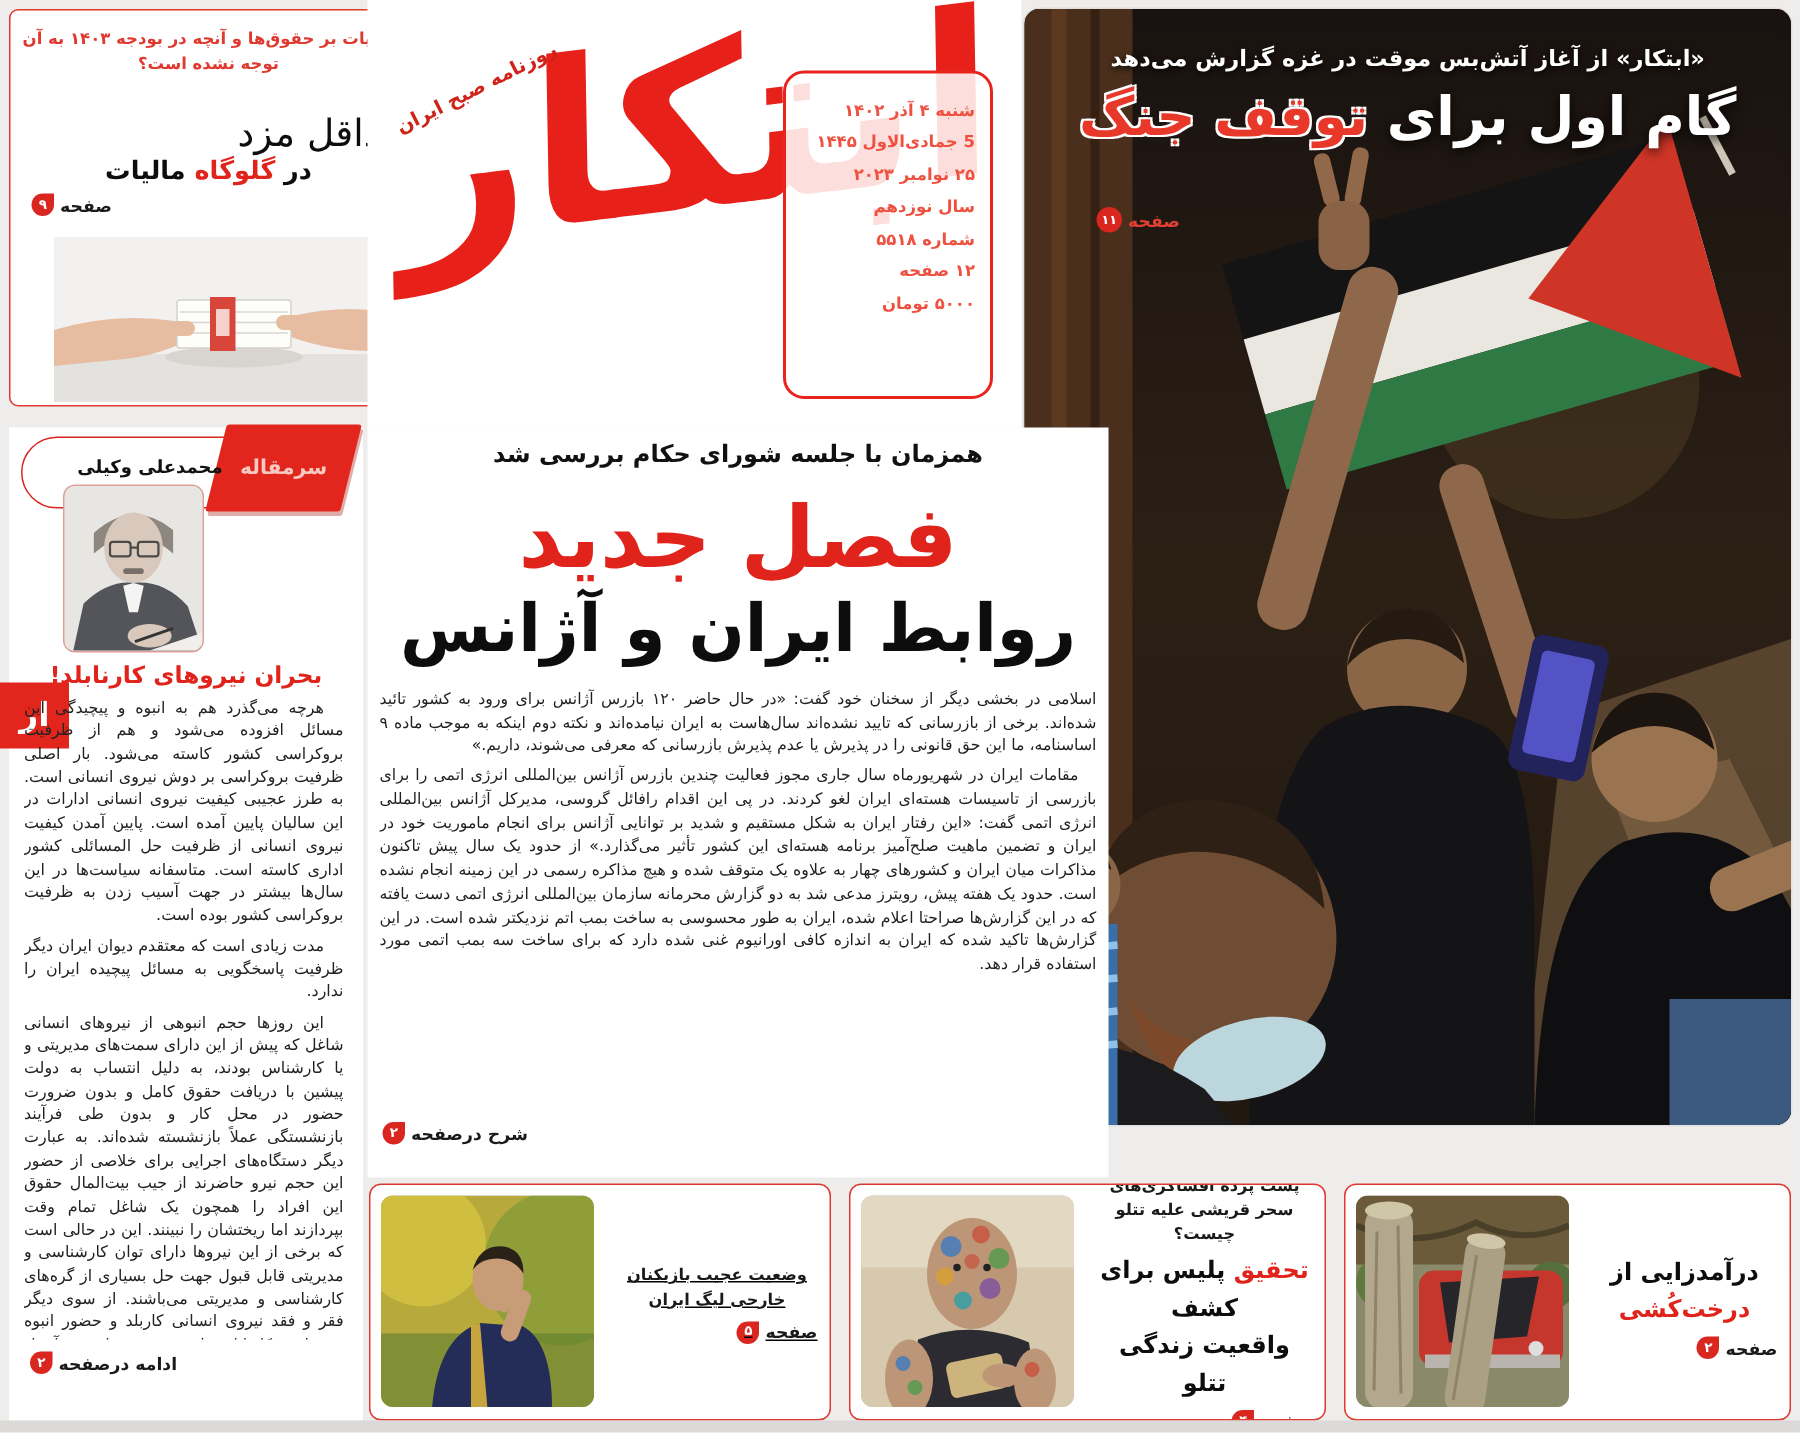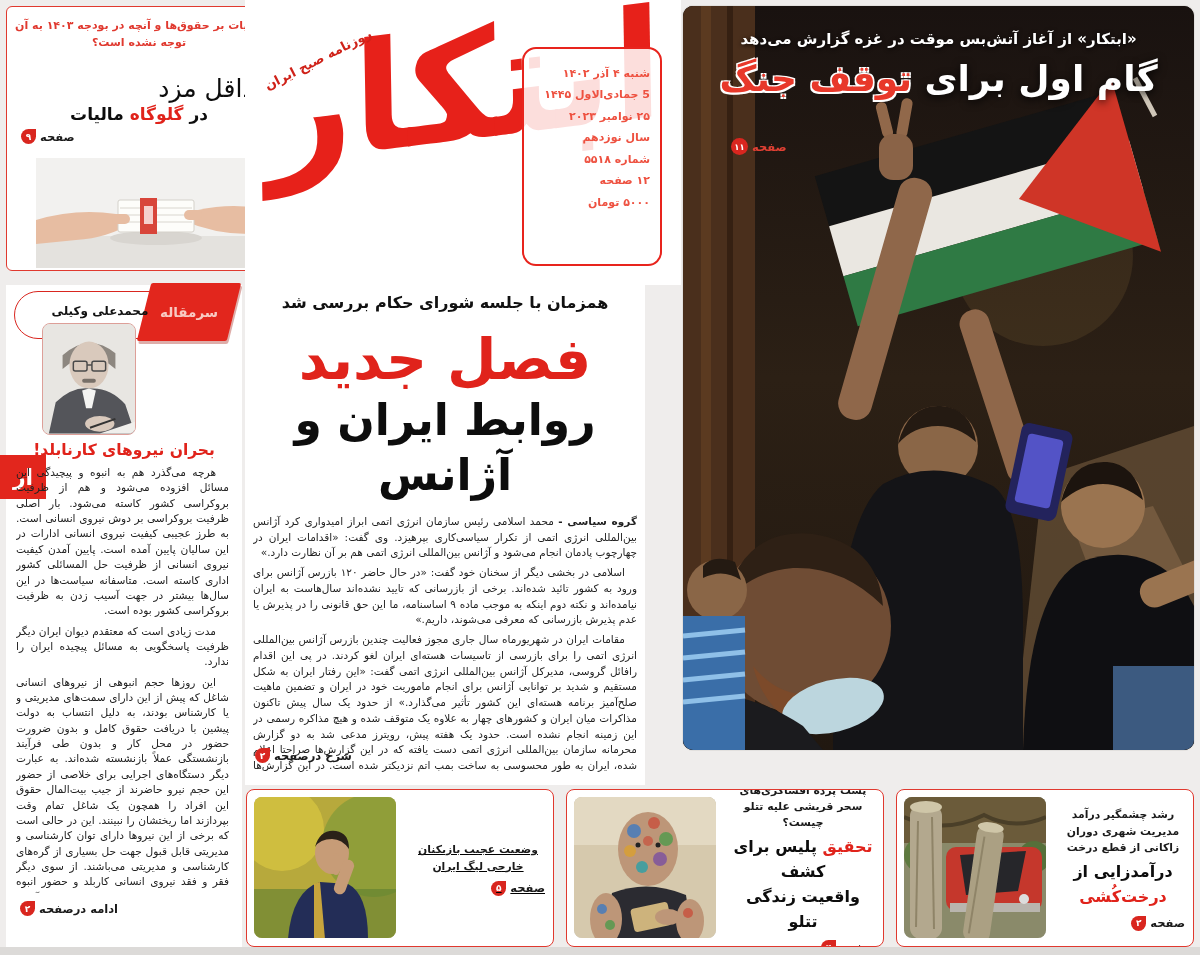--- a/index.html
+++ b/index.html
@@ -37,21 +37,21 @@
   .lead-card svg { position:absolute; inset:0; }
   .lp-kicker { position:absolute; top:24px; left:0; right:0; text-align:center; color:#fff; font-size:15px;
                font-weight:700; text-shadow:0 1px 4px rgba(0,0,0,.9); z-index:2; }
   .lp-h { position:absolute; top:52px; left:0; right:0; text-align:center; font-size:36px; font-weight:900;
           color:#fff; z-index:2; text-shadow:0 2px 8px rgba(0,0,0,.85); }
   .lp-h .red-outline { color:#e8382a; text-shadow:-1.5px -1.5px 0 #fff, 1.5px -1.5px 0 #fff, -1.5px 1.5px 0 #fff, 1.5px 1.5px 0 #fff; }
   .lp-pageref { position:absolute; top:132px; left:48px; z-index:2; color:#e04033; }
   .lp-pageref .drop { border-radius:50%; width:17px; height:17px; font-size:8.5px; }
 
   
-  .main-story { left:245px; top:285px; width:400px; height:500px; }
+  .main-story { left:245px; top:285px; width:494px; height:500px; }
   .ms-kicker { margin-top:8px; text-align:center; font-size:16px; font-weight:700; color:#111; }
   .ms-h-red { margin-top:16px; text-align:center; color:#e0231b; font-size:57px; font-weight:900; line-height:1.12; }
   .ms-h-black { text-align:center; color:#0d0d0d; font-size:44px; font-weight:900; line-height:1.25; letter-spacing:-1px; }
   .ms-body { margin:12px 8px 0; font-size:10.5px; line-height:1.5; text-align:justify; color:#1f1f1f;
              height:262px; overflow:hidden; }
   .ms-body p { margin-bottom:4px; }
   .ms-body p + p { text-indent:12px; }
   .ms-cont { position:absolute; left:10px; bottom:22px; }
 
   
@@ -196,21 +196,20 @@
       <span style="color:#e04033;">صفحه</span>
       <span class="drop">۱۱</span>
     </div>
   </article>
 
   <article class="panel main-story">
     <div class="ms-kicker">همزمان با جلسه شورای حکام بررسی شد</div>
     <div class="ms-h-red">فصل جدید</div>
     <div class="ms-h-black">روابط ایران و آژانس</div>
     <div class="ms-body">
-      <p><b>گروه سیاسی -</b> <span>محمد اسلامی رئیس سازمان انرژی اتمی ابراز امیدواری کرد آژانس بین‌المللی انرژی اتمی از تکرار سیاسی‌کاری بپرهیزد. وی گفت: «اقدامات ایران در چهارچوب پادمان انجام می‌شود و آژانس بین‌المللی انرژی اتمی هم بر آن نظارت دارد.»</span></p>
       <p>اسلامی در بخشی دیگر از سخنان خود گفت: «در حال حاضر ۱۲۰ بازرس آژانس برای ورود به کشور تائید شده‌اند. برخی از بازرسانی که تایید نشده‌اند سال‌هاست به ایران نیامده‌اند و نکته دوم اینکه به موجب ماده ۹ اساسنامه، ما این حق قانونی را در پذیرش یا عدم پذیرش بازرسانی که معرفی می‌شوند، داریم.»</p>
       <p>مقامات ایران در شهریورماه سال جاری مجوز فعالیت چندین بازرس آژانس بین‌المللی انرژی اتمی را برای بازرسی از تاسیسات هسته‌ای ایران لغو کردند. در پی این اقدام رافائل گروسی، مدیرکل آژانس بین‌المللی انرژی اتمی گفت: «این رفتار ایران به شکل مستقیم و شدید بر توانایی آژانس برای انجام ماموریت خود در ایران و تضمین ماهیت صلح‌آمیز برنامه هسته‌ای این کشور تأثیر می‌گذارد.» از حدود یک سال پیش تاکنون مذاکرات میان ایران و کشورهای چهار به علاوه یک متوقف شده و هیچ مذاکره رسمی در این زمینه انجام نشده است. حدود یک هفته پیش، رویترز مدعی شد به دو گزارش محرمانه سازمان بین‌المللی انرژی اتمی دست یافته که در این گزارش‌ها صراحتا اعلام شده، ایران به طور محسوسی به ساخت بمب اتم نزدیکتر شده است. در این گزارش‌ها تاکید شده که ایران به اندازه کافی اورانیوم غنی شده دارد که برای ساخت سه بمب اتمی مورد استفاده قرار دهد.</p>
     </div>
     <div class="pageref ms-cont">
       <span>شرح درصفحه</span>
       <span class="drop">۲</span>
     </div>
   </article>
 
   <aside class="panel editorial">
@@ -305,21 +304,20 @@
         <ellipse cx="116" cy="124" rx="14" ry="22" fill="#bd9678"></ellipse>
         <circle cx="114" cy="116" r="5" fill="#c8503c" opacity=".8"></circle>
         <rect x="58" y="108" width="38" height="24" rx="4" fill="#cdb37c" transform="rotate(-12 77 120)"></rect>
         <ellipse cx="94" cy="120" rx="13" ry="8" fill="#bd9678"></ellipse>
       </svg>
     </div>
   </article>
 
   <article class="story-card card-tree">
     <div class="card-txt">
-      <div class="card-kicker">رشد چشمگیر درآمد مدیریت شهری دوران زاکانی از قطع درخت</div>
       <div class="card-h">
         <span>درآمدزایی از</span><br>
         <span class="red">درخت‌کُشی</span>
       </div>
       <div class="pageref card-pageref">
         <span>صفحه</span>
         <span class="drop">۲</span>
       </div>
     </div>
     <div class="card-img">

